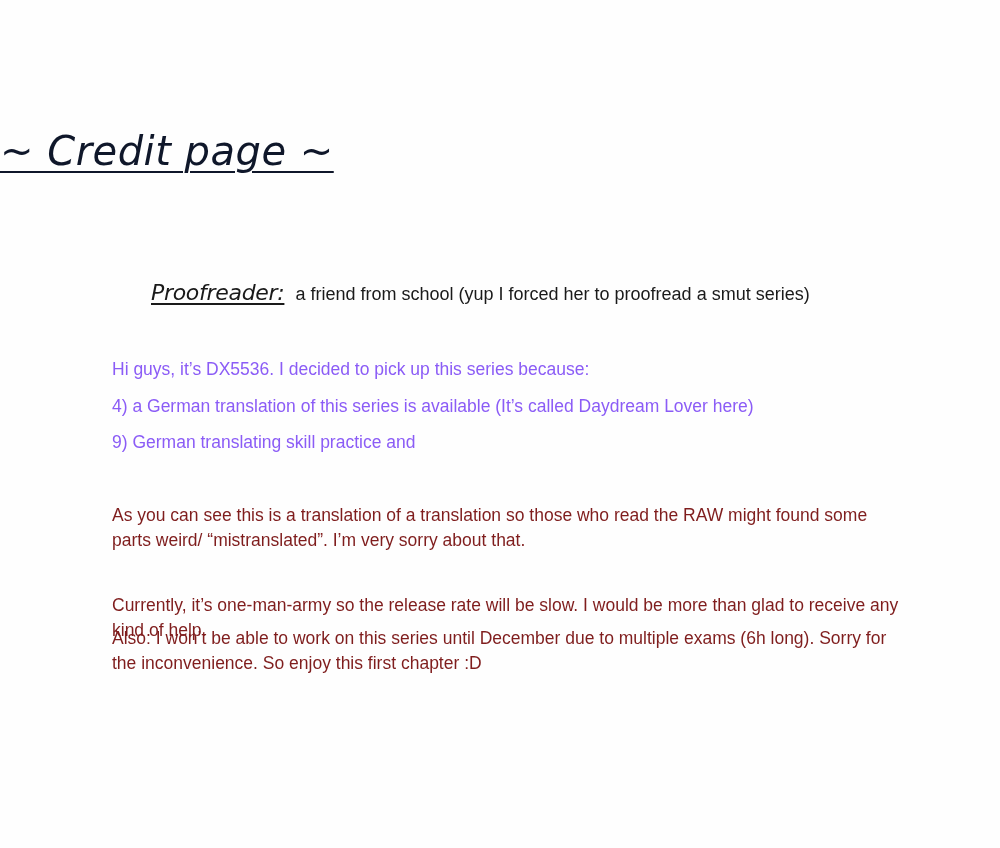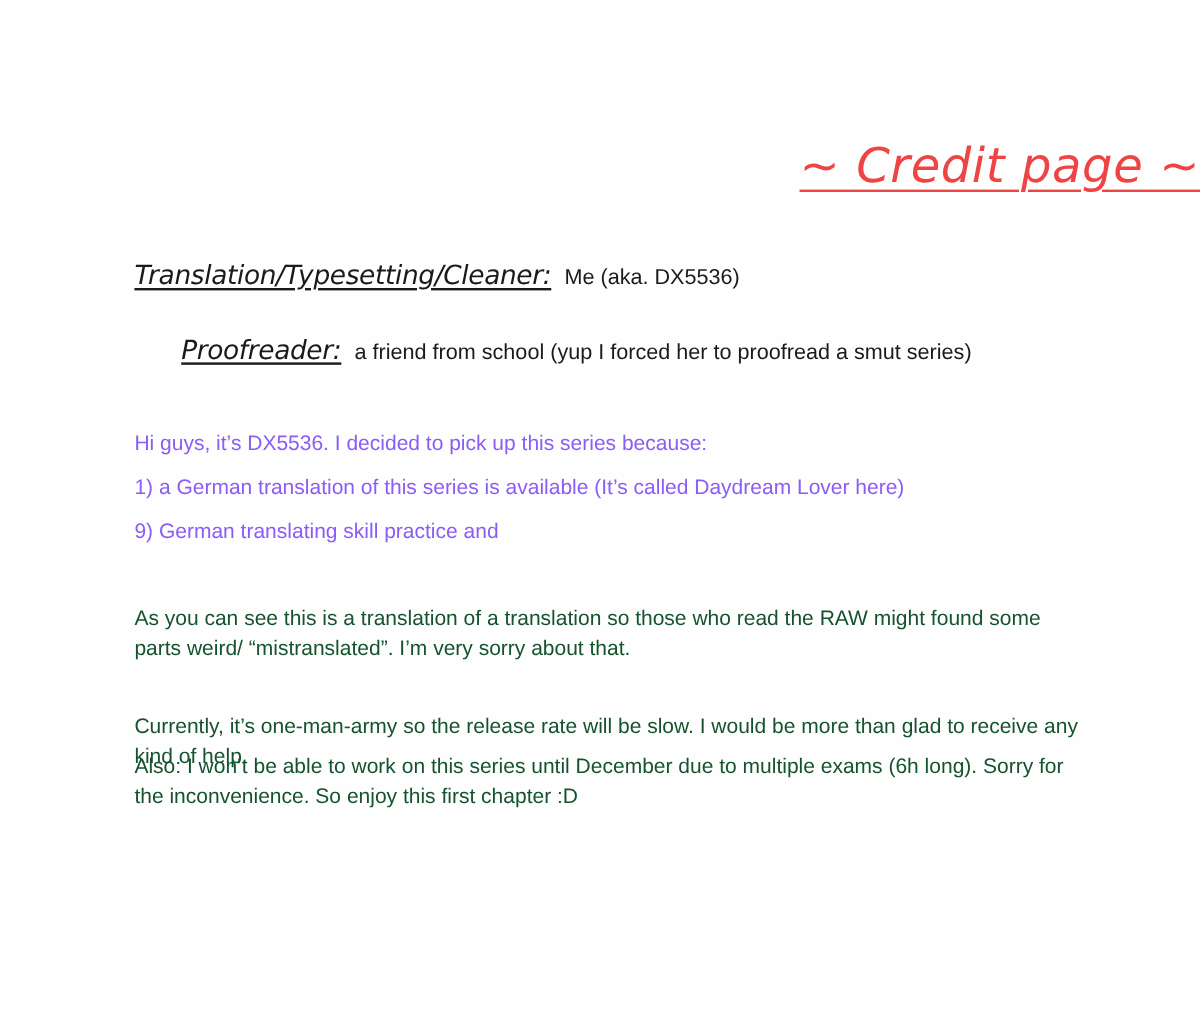--- a/index.html
+++ b/index.html
@@ -17,27 +17,27 @@
     }
     .page {
       position: absolute;
       inset: 0;
       background: #fefefe;
     }
     .title {
       position: absolute;
       left: 0;
       right: 0;
-      top: 116px;
-      text-align: right;
+      top: 128px;
+      text-align: left;
       font-family: "DejaVu Sans", sans-serif;
       font-style: italic;
       font-size: 40px;
       letter-spacing: 0.5px;
-      color: #ef4444;
+      color: #0f172a;
     }
     .title span {
       text-decoration: underline;
       text-decoration-thickness: 2px;
       text-underline-offset: 6px;
     }
     .credit-line {
       position: absolute;
       left: 112px;
       white-space: nowrap;
@@ -67,44 +67,40 @@
       line-height: 24px;
       color: #8b5cf6;
     }
     .para {
       position: absolute;
       left: 112px;
       width: 790px;
       font-family: "Liberation Sans", sans-serif;
       font-size: 17.5px;
       line-height: 25px;
-      color: #14532d;
+      color: #7f1d1d;
     }
   </style>
 </head>
 <body>
 
 <div class="page">
 
   <div class="title">
     <span>~ Credit page ~</span>
   </div>
 
-  <div class="credit-line" style="top:218px;">
-    <span class="credit-role">Translation/Typesetting/Cleaner:</span>
-    <span class="credit-value">Me (aka. DX5536)</span>
-  </div>
 
   <div class="credit-line" style="top:280px;margin-left:39px;">
     <span class="credit-role">Proofreader:</span>
     <span class="credit-value">a friend from school (yup I forced her to proofread a smut series)</span>
   </div>
 
   <div class="body-text" style="top:357px;">Hi guys, it’s DX5536. I decided to pick up this series because:</div>
 
-  <div class="body-text" style="top:394px;">1) a German translation of this series is available (It’s called Daydream Lover here)</div>
+  <div class="body-text" style="top:394px;">4) a German translation of this series is available (It’s called Daydream Lover here)</div>
   <div class="body-text" style="top:430px;">9) German translating skill practice and</div>
 
   <div class="para" style="top:503px;">As you can see this is a translation of a translation so those who read the RAW might found some parts weird/ “mistranslated”. I’m very sorry about that.</div>
   <div class="para" style="top:565px;margin-top:28px;">Currently, it’s one-man-army so the release rate will be slow. I would be more than glad to receive any kind of help.</div>
   <div class="para" style="top:626px;">Also: I won’t be able to work on this series until December due to multiple exams (6h long). Sorry for the inconvenience. So enjoy this first chapter :D</div>
 
 </div>
 
 </body></html>

